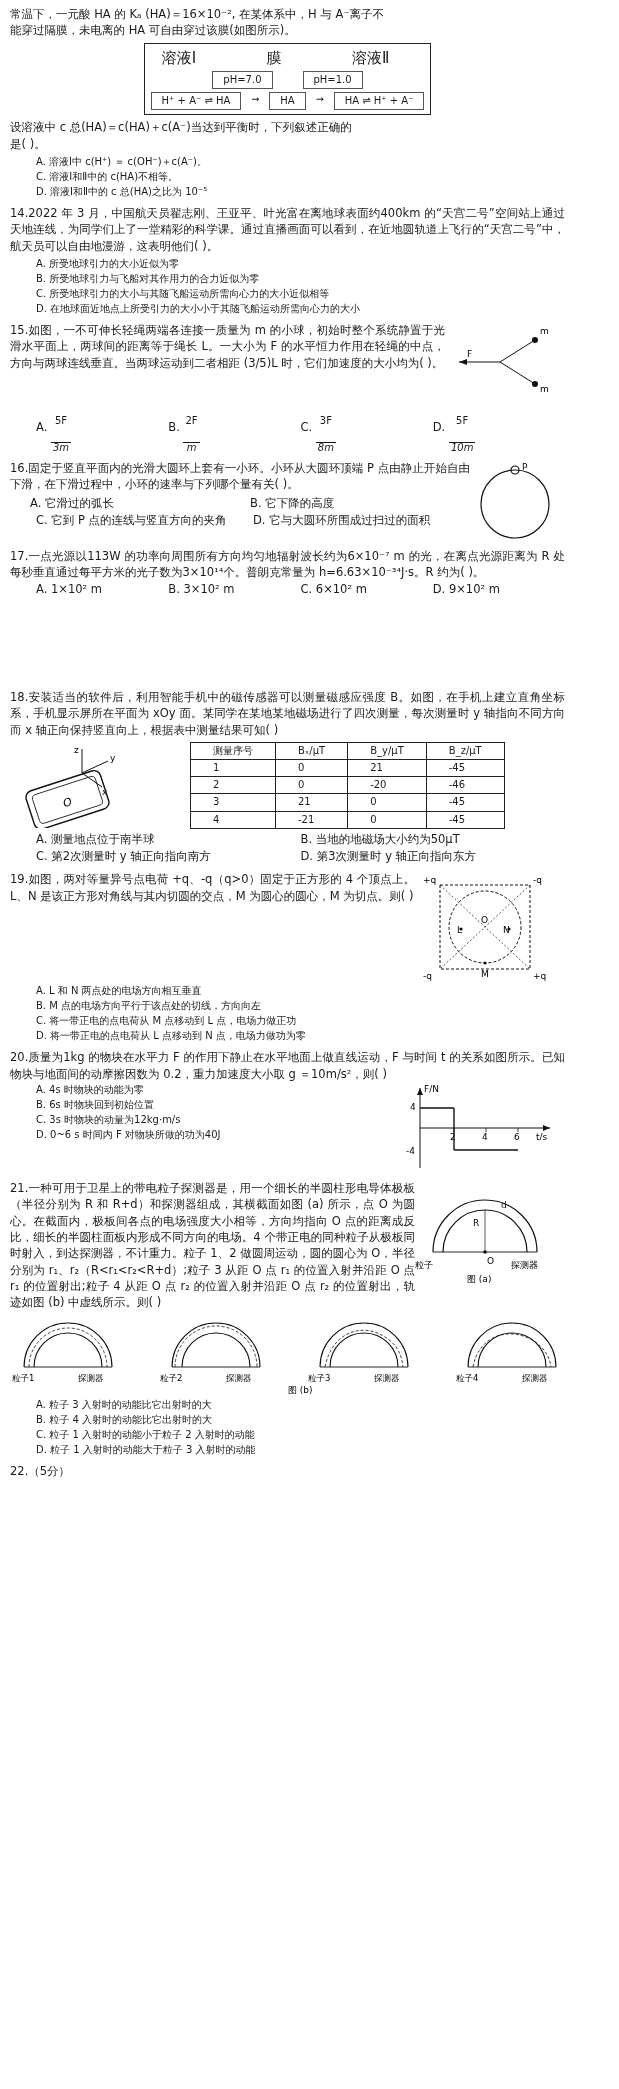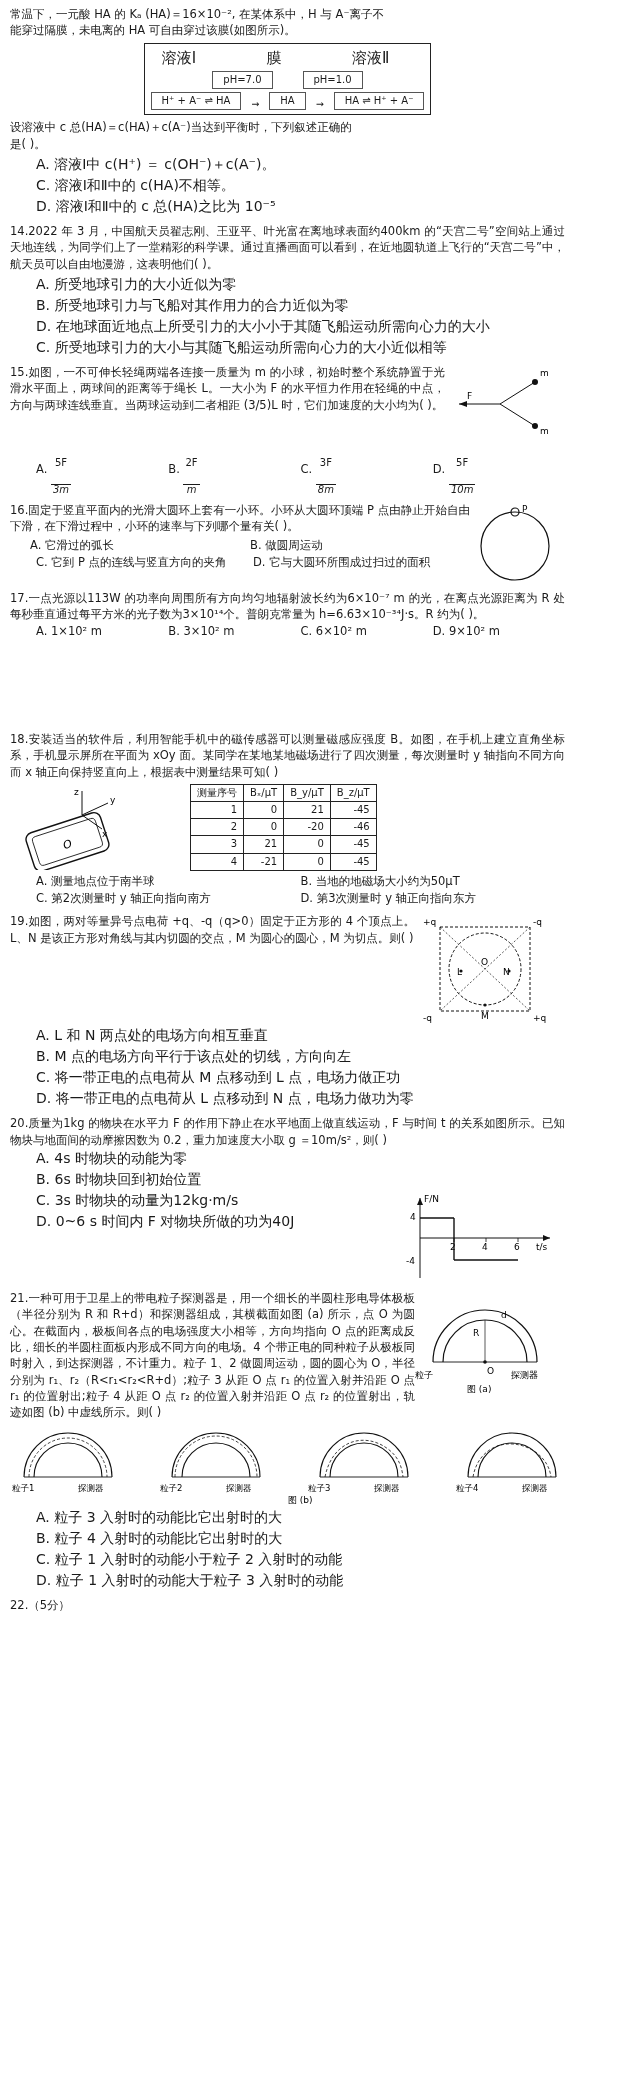--- a/index.html
+++ b/index.html
@@ -1,32 +1,32 @@
 <!DOCTYPE html>
 <html><head>
 <meta charset="utf-8">
 <style>
   html,body{margin:0;padding:0;background:#fff;}
   body{width:619px;font-family:"DejaVu Sans","Liberation Sans",sans-serif;color:#1a1a1a;}
   .page{width:575px;min-height:2089px;position:relative;padding:6px 10px 10px 10px;box-sizing:border-box;}
   .q{margin:0 0 6px 0;font-size:11.5px;line-height:1.42;}
   .qtext{text-align:justify;}
   .opts{margin:2px 0 0 0;}
-  .opt{font-size:14px;line-height:1.5;margin-left:26px;text-indent:0;}
+  .opt{font-size:10px;line-height:1.5;margin-left:26px;text-indent:0;}
   .optrow{display:flex;gap:0px;font-size:11.5px;line-height:1.5;margin-left:26px;}
   .optrow>div{flex:1;}
   .figbox{border:1px solid #222;display:inline-block;padding:4px 6px;}
   .center{text-align:center;}
   .frac{display:inline-block;vertical-align:middle;text-align:center;font-size:10px;line-height:1.05;}
   .frac .n{display:block;border-bottom:1px solid #1a1a1a;padding:16px 2px;}
   .frac .d{display:block;padding:0 2px;font-style:italic;}
   .row{display:flex;align-items:flex-start;}
   .grow{flex:1;}
   table.meas{border-collapse:collapse;font-size:10px;}
-  table.meas td,table.meas th{border:1px solid #222;padding:1px 6px;text-align:right;font-weight:normal;}
+  table.meas td,table.meas th{border:1px solid #222;padding:1px 22px;text-align:left;font-weight:normal;}
   .mem-t{display:flex;justify-content:space-around;font-size:15px;margin-bottom:2px;gap:48px;}
   .mem-c{display:flex;}
   .mem-cell{border:1px solid #555;padding:1px 10px;font-size:10px;}
   .mem-arrow{font-size:9.5px;padding:0 4px;}
   svg{display:block;}
   .spacer{height:10px;}
 </style>
 </head>
 <body>
 
@@ -39,21 +39,21 @@
       <div class="figbox">
         <div class="mem-t" style="width:250px;">
           <span>溶液Ⅰ</span>
           <span>膜</span>
           <span>溶液Ⅱ</span>
         </div>
         <div class="mem-c" style="justify-content:center;gap:30px;">
           <span class="mem-cell">pH=7.0</span>
           <span class="mem-cell">pH=1.0</span>
         </div>
-        <div class="mem-c" style="justify-content:center;gap:6px;margin-top:3px;align-items:flex-end;">
+        <div class="mem-c" style="justify-content:center;gap:6px;margin-top:3px;align-items:flex-start;">
           <span class="mem-cell">H⁺ + A⁻ ⇌ HA</span>
           <span class="mem-arrow">→</span>
           <span class="mem-cell">HA</span>
           <span class="mem-arrow">→</span>
           <span class="mem-cell">HA ⇌ H⁺ + A⁻</span>
         </div>
       </div>
     </div>
     <div class="qtext">设溶液中 c 总(HA)＝c(HA)＋c(A⁻)当达到平衡时，下列叙述正确的</div>
     <div class="qtext">是(  )。</div>
@@ -62,22 +62,22 @@
       <div class="opt">C. 溶液Ⅰ和Ⅱ中的 c(HA)不相等。</div>
       <div class="opt">D. 溶液Ⅰ和Ⅱ中的 c 总(HA)之比为 10⁻⁵</div>
     </div>
   </div>
 
   <div class="q">
     <div class="qtext"><span>14.</span><span>2022 年 3 月，中国航天员翟志刚、王亚平、叶光富在离地球表面约400km 的“天宫二号”空间站上通过天地连线，为同学们上了一堂精彩的科学课。通过直播画面可以看到，在近地圆轨道上飞行的“天宫二号”中，航天员可以自由地漫游，这表明他们(   )。</span></div>
     <div class="opts">
       <div class="opt">A. 所受地球引力的大小近似为零</div>
       <div class="opt">B. 所受地球引力与飞船对其作用力的合力近似为零</div>
+      <div class="opt">C. 所受地球引力的大小与其随飞船运动所需向心力的大小近似相等</div>
       <div class="opt">D. 在地球面近地点上所受引力的大小小于其随飞船运动所需向心力的大小</div>
-      <div class="opt">C. 所受地球引力的大小与其随飞船运动所需向心力的大小近似相等</div>
     </div>
   </div>
 
   <div class="q">
     <div class="row">
       <div class="grow">
         <div class="qtext"><span>15.</span><span>如图，一不可伸长轻绳两端各连接一质量为 m 的小球，初始时整个系统静置于光滑水平面上，两球间的距离等于绳长 L。一大小为 F 的水平恒力作用在轻绳的中点，方向与两球连线垂直。当两球运动到二者相距 (3/5)L 时，它们加速度的大小均为(  )。</span></div>
       </div>
       <div style="width:120px;flex:none;">
         <svg width="115" height="78" viewBox="0 0 115 78">
@@ -101,21 +101,21 @@
     </div>
   </div>
 
   <div class="q">
     <div class="row">
       <div class="grow">
         <div class="qtext"><span>16.</span><span>固定于竖直平面内的光滑大圆环上套有一小环。小环从大圆环顶端 P 点由静止开始自由下滑，在下滑过程中，小环的速率与下列哪个量有关(  )。</span></div>
         <div class="opts">
           <div class="optrow" style="margin-left:20px;">
             <div>A. 它滑过的弧长</div>
-            <div>B. 做圆周运动</div>
+            <div>B. 它下降的高度</div>
           </div>
           <div class="optrow" style="margin-left:26px;">
             <div>C. 它到 P 点的连线与竖直方向的夹角</div>
             <div>D. 它与大圆环所围成过扫过的面积</div>
           </div>
         </div>
       </div>
       <div style="width:95px;flex:none;">
         <svg width="90" height="82" viewBox="0 0 90 82">
           <circle cx="45" cy="44" r="34" fill="none" stroke="#111" stroke-width="1.2"></circle>
@@ -240,21 +240,21 @@
 
   <div class="q">
     <div class="qtext"><span>20.</span><span>质量为1kg 的物块在水平力 F 的作用下静止在水平地面上做直线运动，F 与时间 t 的关系如图所示。已知物块与地面间的动摩擦因数为 0.2，重力加速度大小取 g ＝10m/s²，则(  )</span></div>
     <div class="row">
       <div class="grow">
         <div class="opt">A. 4s 时物块的动能为零</div>
         <div class="opt">B. 6s 时物块回到初始位置</div>
         <div class="opt">C. 3s 时物块的动量为12kg·m/s</div>
         <div class="opt">D. 0~6 s 时间内 F 对物块所做的功为40J</div>
       </div>
-      <div style="width:165px;flex:none;margin-top:44px;">
+      <div style="width:165px;flex:none;">
         <svg width="160" height="92" viewBox="0 0 160 92">
           <line x1="20" y1="46" x2="150" y2="46" stroke="#111" stroke-width="1"></line>
           <polygon points="150,46 143,43 143,49" fill="#111"></polygon>
           <line x1="20" y1="86" x2="20" y2="6" stroke="#111" stroke-width="1"></line>
           <polygon points="20,6 17,13 23,13" fill="#111"></polygon>
           <text x="24" y="10" font-size="9">F/N</text>
           <text x="136" y="58" font-size="9">t/s</text>
           <text x="10" y="28" font-size="9">4</text>
           <text x="6" y="72" font-size="9">-4</text>
           <text x="50" y="58" font-size="9">2</text>

